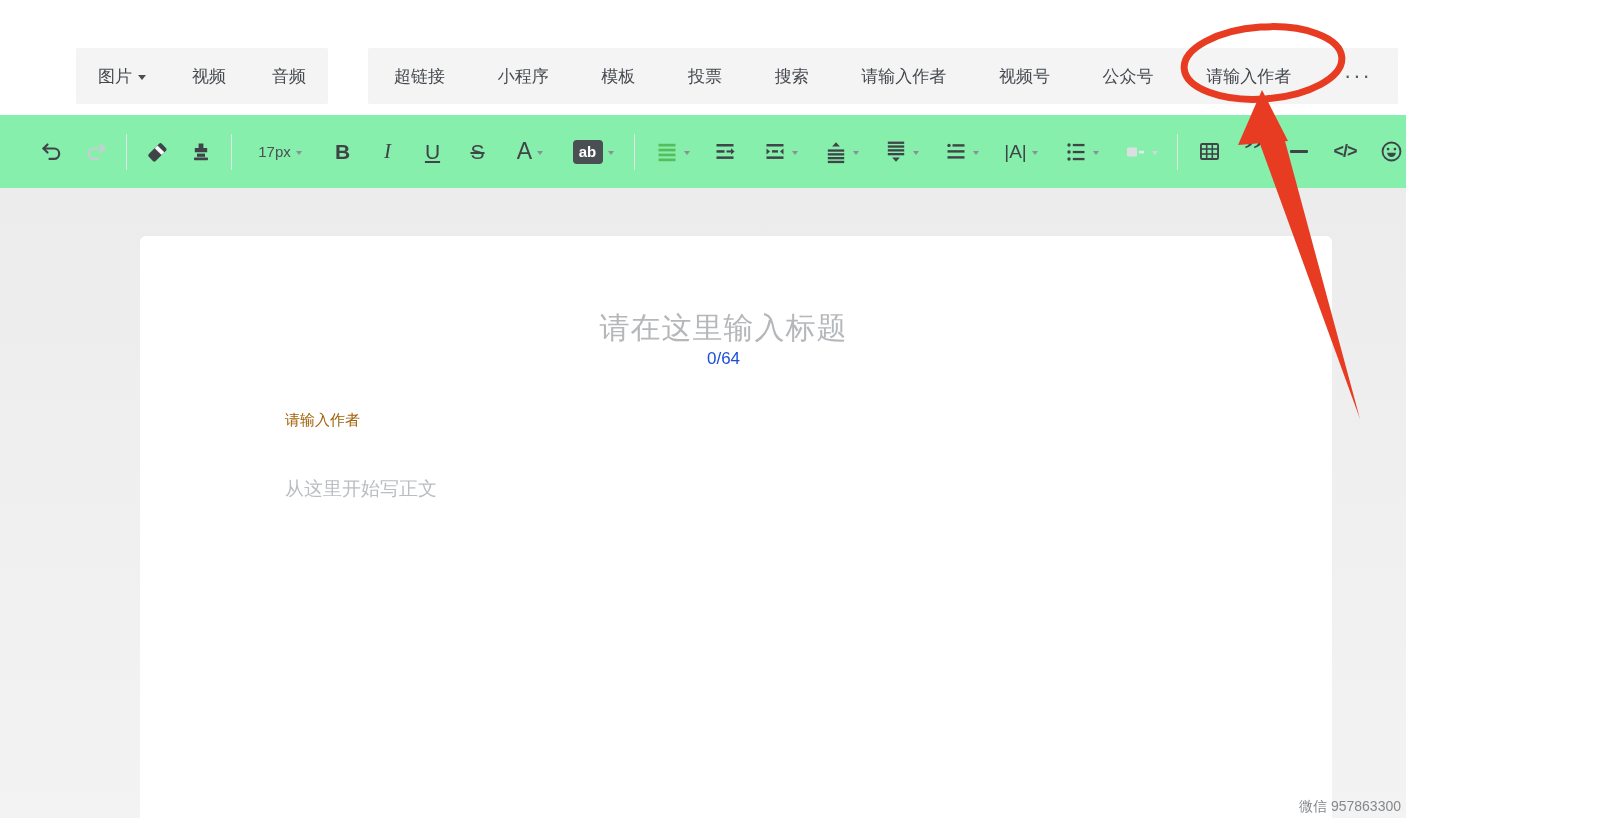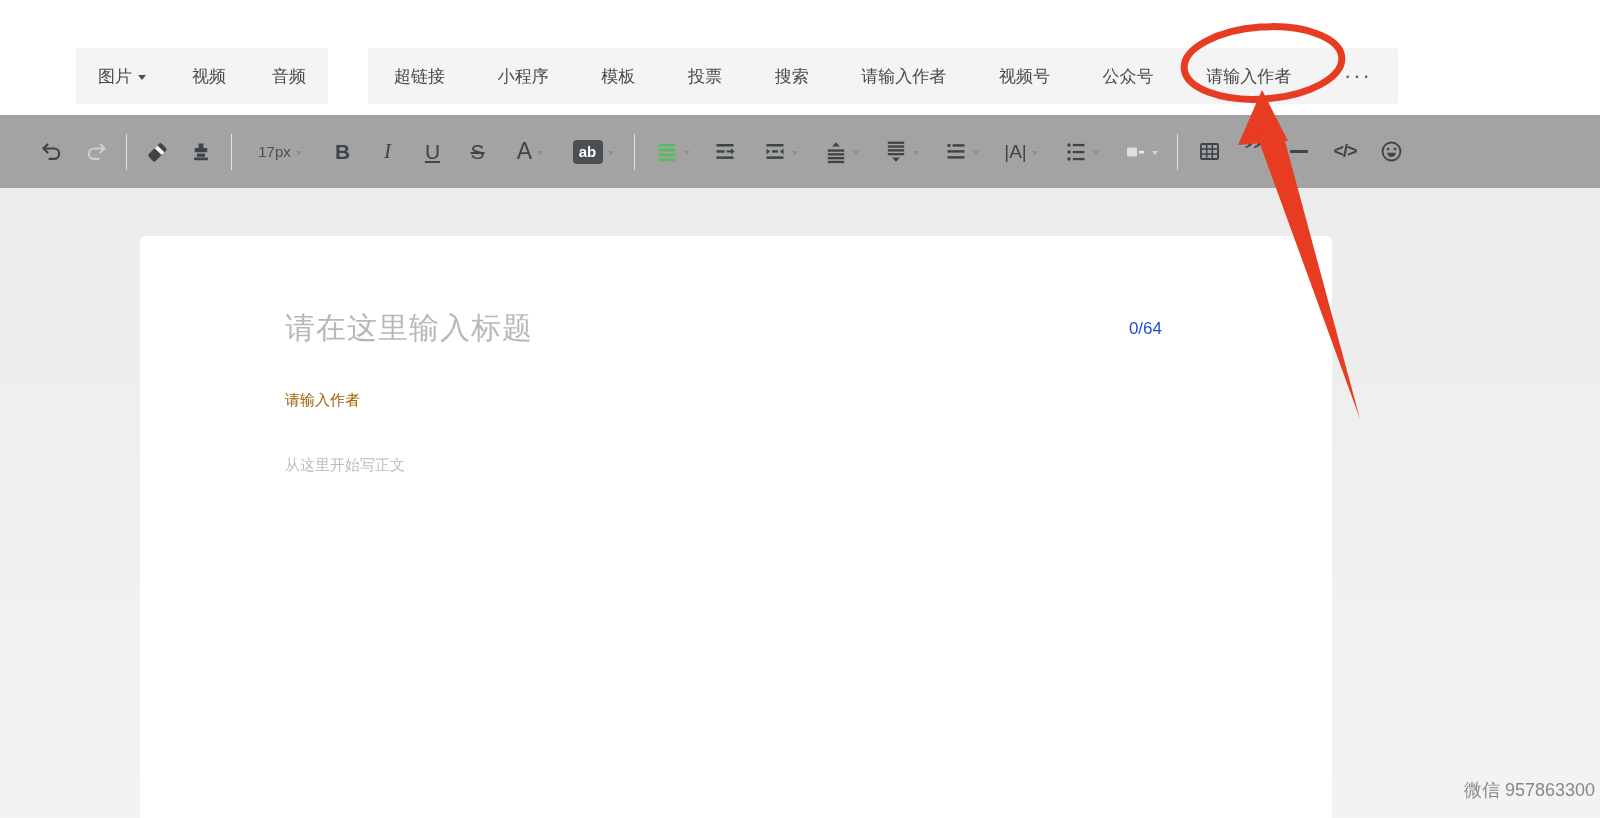--- a/index.html
+++ b/index.html
@@ -1,32 +1,32 @@
 <!DOCTYPE html>
 <html><head>
 <meta charset="utf-8">
 <style>
   html,body{margin:0;padding:0;}
-  .page{position:relative;width:1600px;height:818px;background:#ffffff;overflow:hidden;
+  .page{position:relative;width:1406px;height:818px;background:#ffffff;overflow:hidden;
         font-family:"Liberation Sans", sans-serif;}
 
   
   .menubar{position:absolute;top:48px;left:76px;display:flex;gap:40px;z-index:3;}
   .chip{display:flex;align-items:center;justify-content:space-between;height:56px;
         background:#f4f4f5;border-radius:2px;box-sizing:border-box;
         font-size:17px;color:#45494e;}
   .chip1{width:252px;padding:0 22px;}
   .chip2{width:1030px;padding:0 26px;}
   .menu-item{display:flex;align-items:center;gap:6px;cursor:pointer;white-space:nowrap;}
   .mcaret{width:0;height:0;border-left:4px solid transparent;border-right:4px solid transparent;
           border-top:5px solid #4a4e52;margin-top:2px;}
   .more-dots{font-size:22px;letter-spacing:2px;color:#55595d;line-height:1;}
 
   
-  .toolbar{position:absolute;top:115px;left:0;width:1600px;height:73px;background:#a3a3a3;
+  .toolbar{position:absolute;top:115px;left:0;width:1600px;height:73px;background:#86efac;
            display:flex;align-items:center;padding-left:30px;box-sizing:border-box;z-index:2;}
   .tb{display:flex;align-items:center;justify-content:center;height:46px;cursor:pointer;
       color:#3f4448;}
   .tb svg{display:block;}
   .tdiv{width:1px;height:36px;background:#e2e3e5;margin:0 8px;}
   .caret{width:0;height:0;border-left:3.5px solid transparent;border-right:3.5px solid transparent;
          border-top:4.5px solid #8a9096;margin-left:5px;margin-top:2px;}
   .caret.dis{border-top-color:#d4d7da;}
   .fsize{font-size:15px;color:#4a5055;}
   .bi{font-size:21px;}
@@ -41,28 +41,28 @@
   .codetxt{font-size:18px;font-weight:bold;letter-spacing:-1px;}
   .quotetxt{font-family:"Liberation Serif", serif;font-size:40px;line-height:20px;height:26px;
             overflow:hidden;font-weight:bold;}
   .hrline{width:18px;height:3px;background:#3f4448;border-radius:1px;}
 
   
   .content-bg{position:absolute;top:188px;left:0;width:1600px;height:630px;
               background:linear-gradient(#ececec,#f3f3f3);z-index:0;}
   .card{position:absolute;top:236px;left:140px;width:1192px;height:600px;background:#ffffff;
         border-radius:6px;z-index:1;box-sizing:border-box;padding:72px 170px 0 145px;}
-  .title-row{display:flex;align-items:center;justify-content:space-between;}
+  .title-row{display:flex;align-items:center;justify-content:space-between;flex-direction:column;}
   .title-ph{font-size:30px;color:#b5b8bb;letter-spacing:1px;}
   .counter{font-size:17px;color:#1d4ed8;}
   .author-ph{margin-top:42px;font-size:15px;color:#a16207;}
-  .body-ph{margin-top:46px;font-size:15px;color:#babdc1;}
-
-  
-  .watermark{position:absolute;right:5px;bottom:16px;font-size:18px;color:#85898d;z-index:2;}
+  .body-ph{margin-top:46px;font-size:19px;color:#babdc1;}
+
+  
+  .watermark{position:absolute;right:5px;bottom:2px;font-size:14px;color:#85898d;z-index:2;}
 
   
   .annotation{position:absolute;top:0;left:0;z-index:10;pointer-events:none;}
 </style>
 </head>
 <body>
 
 <div class="page">
 
   <div class="content-bg"></div>

